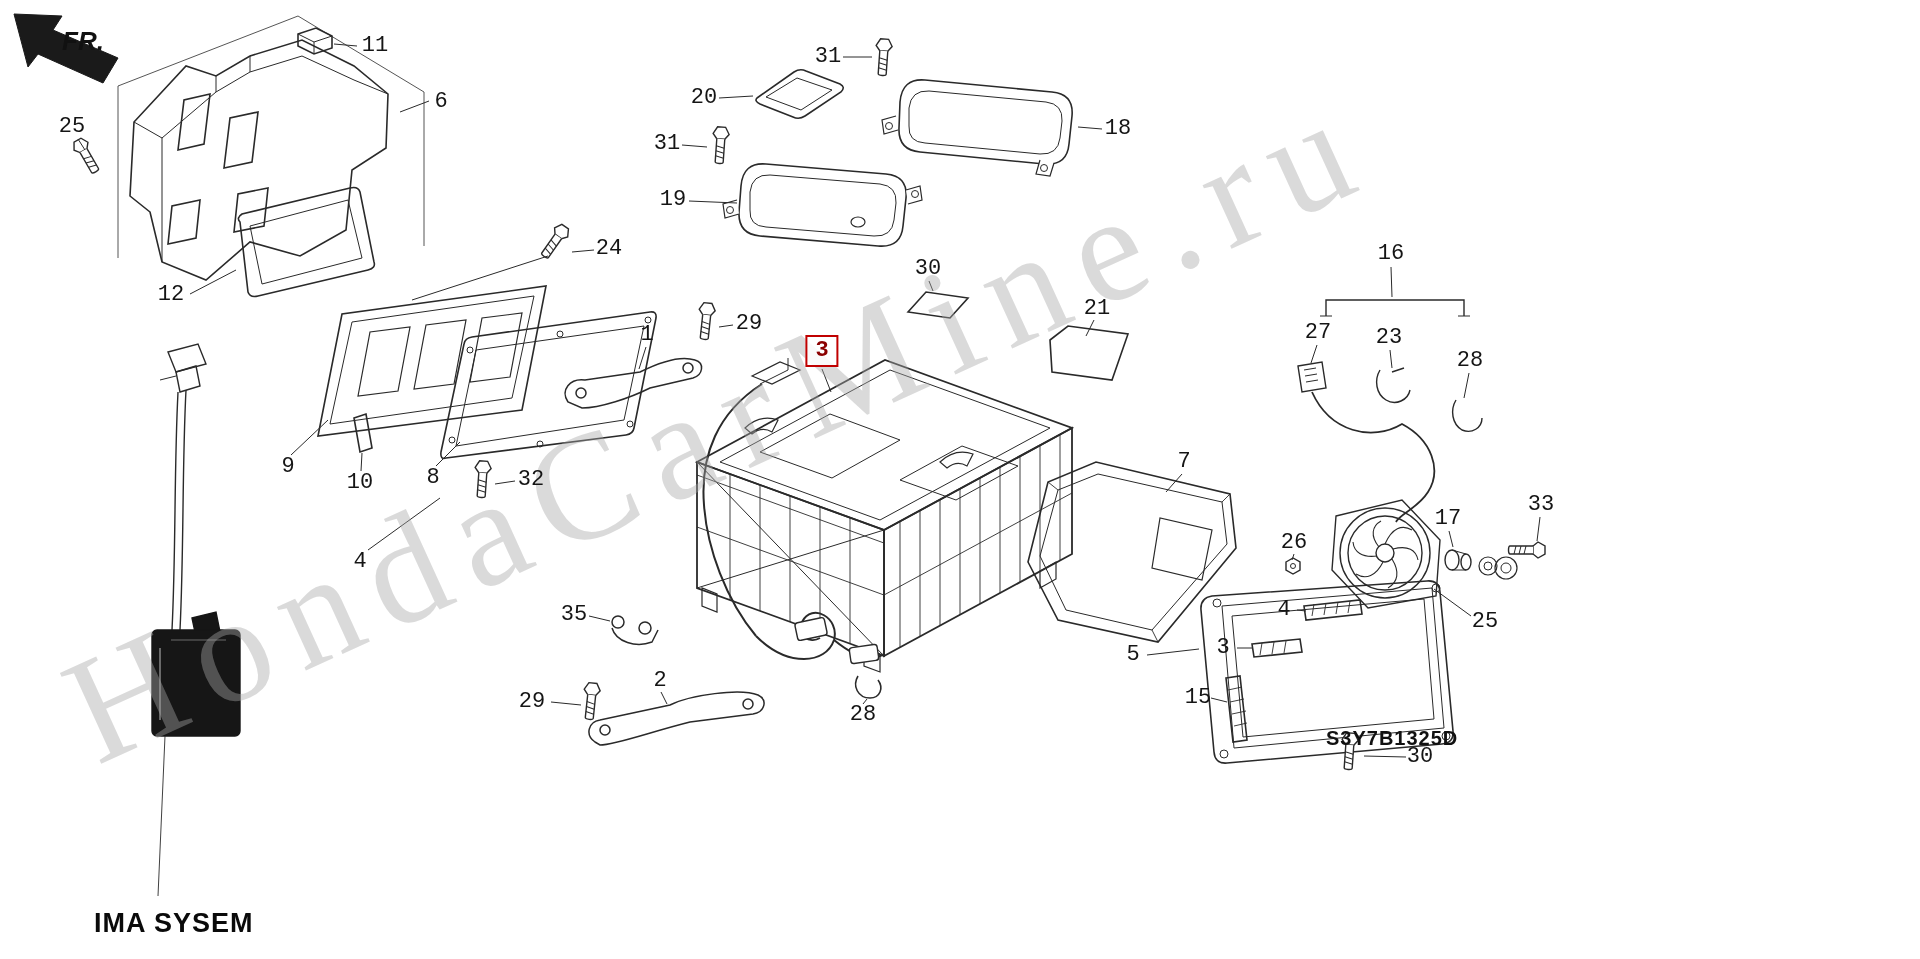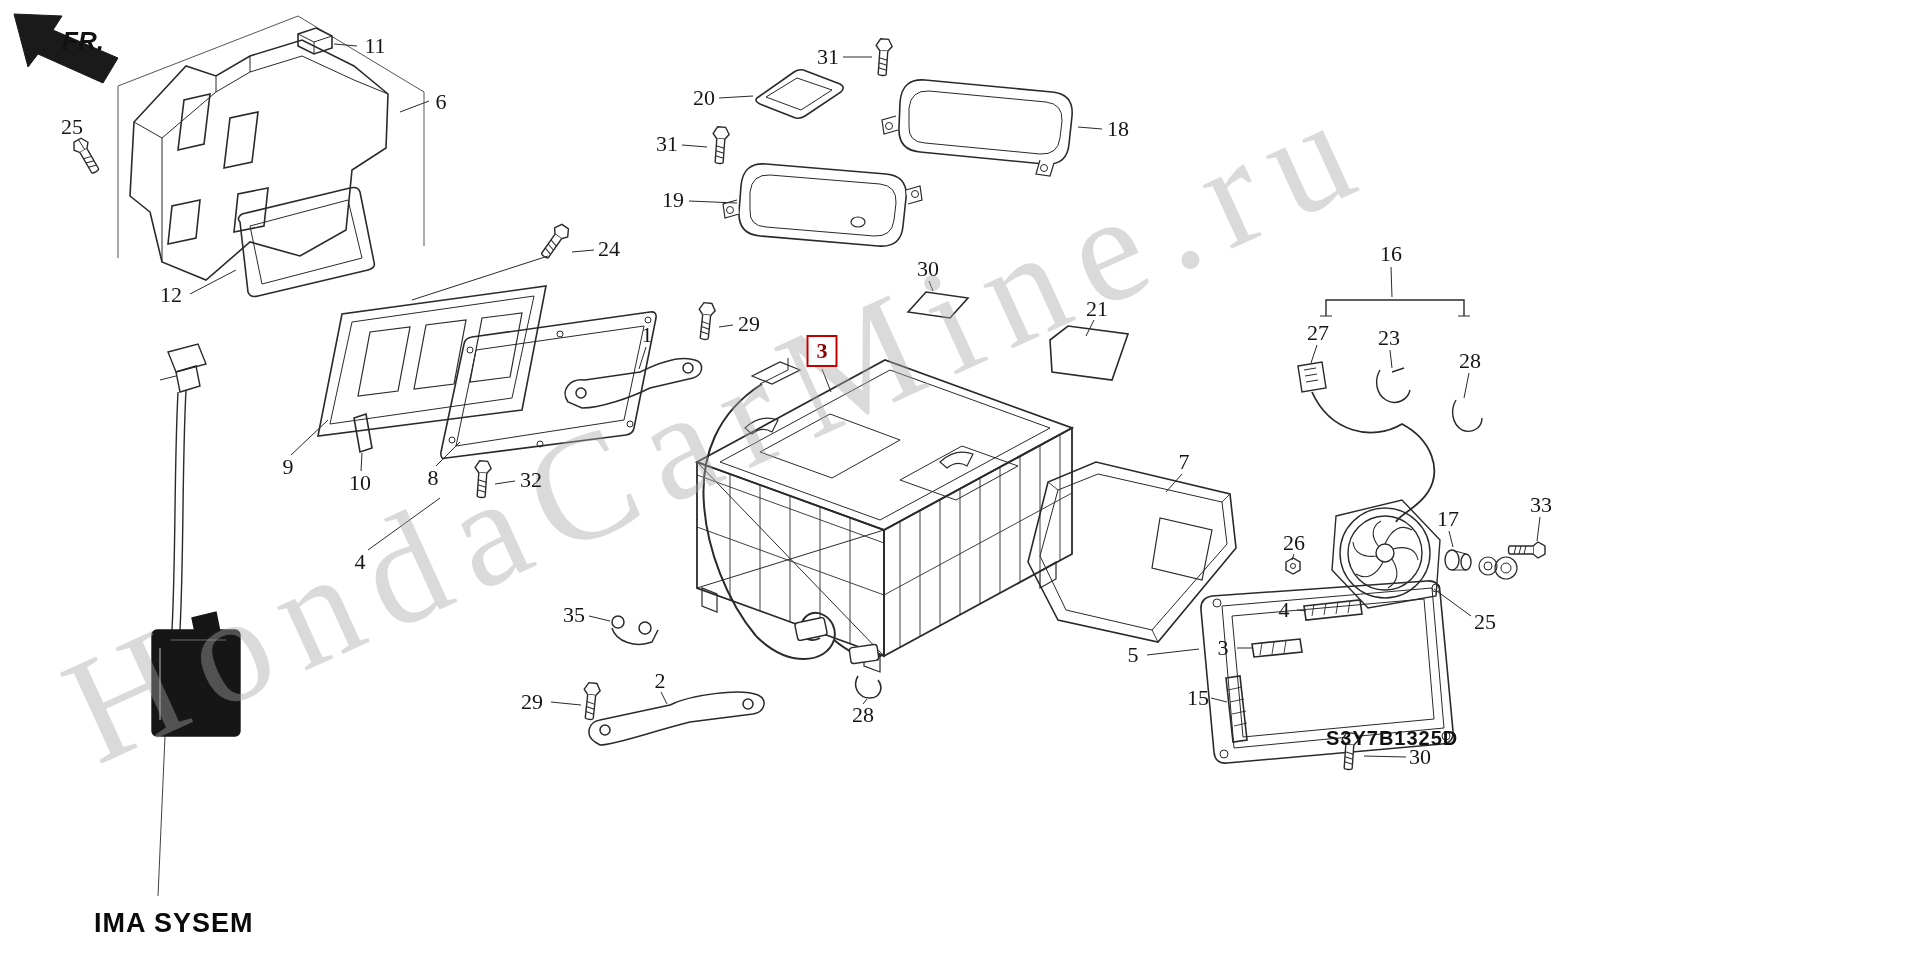--- a/index.html
+++ b/index.html
@@ -10,21 +10,21 @@
     font-family:"Liberation Serif",serif;
     font-size:152px;letter-spacing:20px;white-space:nowrap;
     color:rgba(168,168,168,0.42);
     transform:rotate(-24.5deg);transform-origin:0 0;
     pointer-events:none;user-select:none;
   }
   .callout-layer{position:absolute;left:0;top:0;width:100%;height:100%;z-index:4;}
   .callout{
     position:absolute;transform:translate(-50%,-50%);
     font-size:22px;line-height:1;color:#151515;
-    font-family:Liberation Serif, serif;
+    font-family:Liberation Mono, monospace;
     padding:2px 3px;cursor:pointer;
   }
   .callout.highlighted{
     border:2px solid #c00000;color:#8b0000;font-weight:bold;
     padding:3px 8px;background:rgba(255,255,255,0.85);
   }
   .fr-label{position:absolute;left:62px;top:26px;z-index:4;font-weight:bold;font-style:italic;font-size:26px;color:#111;}
   .ima-label{position:absolute;left:94px;top:908px;z-index:4;font-weight:bold;font-size:27px;letter-spacing:1px;color:#0a0a0a;}
   .diagram-code{position:absolute;left:1326px;top:727px;z-index:4;font-weight:bold;font-size:20px;color:#111;letter-spacing:1px;}
 </style>

